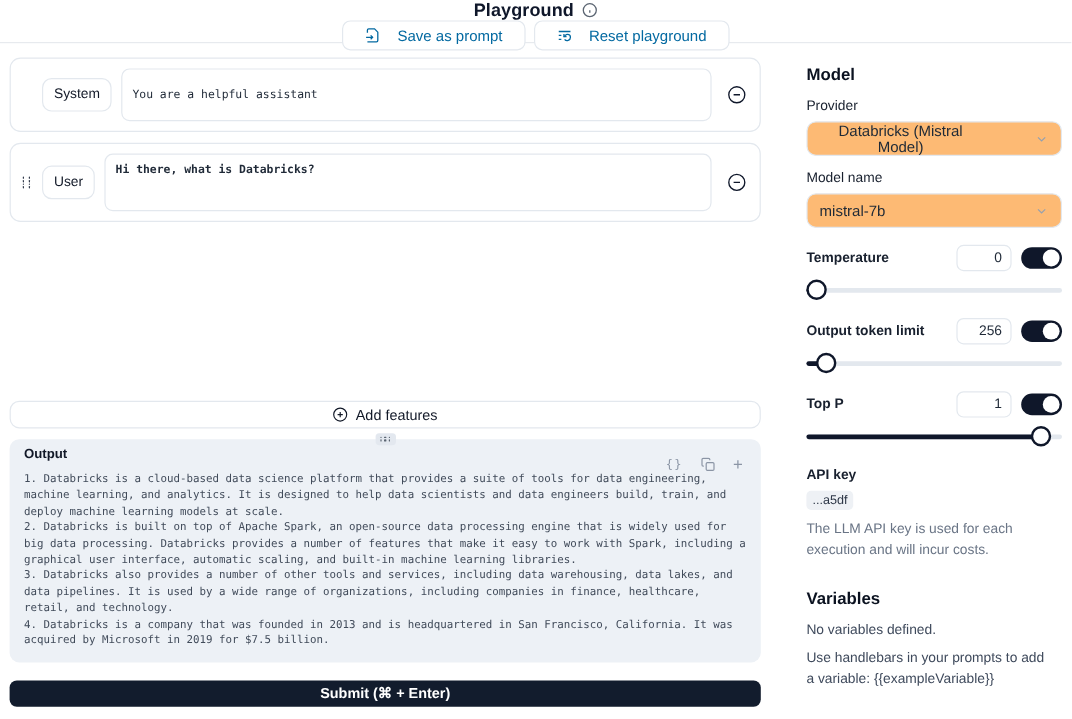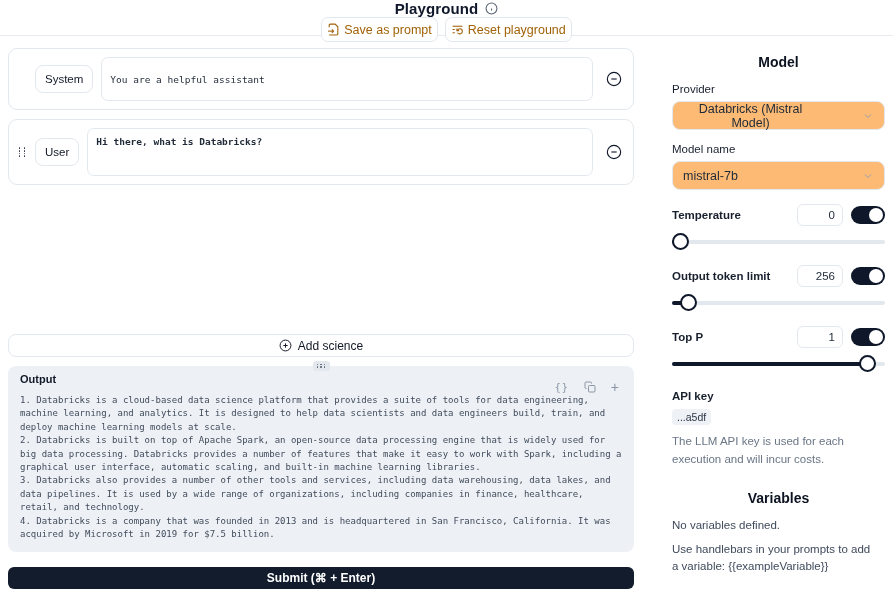--- a/index.html
+++ b/index.html
@@ -6,23 +6,23 @@
   html,body { width:893px; height:599px; overflow:hidden; background:#fff;
     font-family:"Liberation Sans", sans-serif; color:#0f172a; }
 
   
   .header { height:36px; display:flex; align-items:center; justify-content:space-between;
     padding:0 10px; border-bottom:1px solid #e7eaee;flex-direction:column; }
   .header-left { display:flex; align-items:center; gap:7px; }
   .page-title { font-size:15px; font-weight:700; letter-spacing:.1px; }
   .info-ic { color:#5b6572; display:flex; }
   .header-right { display:flex; gap:7px; }
-  .hbtn { display:flex; align-items:center; gap:4px; height:25px; padding:0 5px;
+  .hbtn { display:flex; align-items:center; gap:14px; height:25px; padding:0 18px;
     background:#fff; border:1px solid #e3e8ee; border-radius:7px; font-size:12.5px;
-    font-weight:500; color:#a16207; cursor:pointer; font-family:inherit; }
+    font-weight:500; color:#0369a1; cursor:pointer; font-family:inherit; }
   .hbtn svg { flex:none; }
 
   
   .main { display:flex; padding:12px 8px 10px 8px; height:563px; }
   .left-col { width:626px; display:flex; flex-direction:column; }
   .sidebar { width:213px; margin-left:38px; }
 
   
   .msg-card { border:1px solid #e3e8ee; border-radius:9px; background:#fff;
     display:flex; align-items:center; padding:8px 6px 8px 8px; gap:8px; }
@@ -66,21 +66,21 @@
   .oic.plus { font-size:14px; font-family:inherit; }
   .output-text { margin-top:9px; font-family:"DejaVu Sans Mono", monospace; font-size:9px;
     line-height:13.4px; color:#414b5a; white-space:pre-wrap; }
 
   
   .submit-btn { margin-top:15px; height:22px; border:none; border-radius:6px;
     background:#121c2d; color:#fff; font-size:12px; font-weight:600; cursor:pointer;
     font-family:inherit; }
 
   
-  .sb-h { font-size:14px; font-weight:700; color:#0b1220;text-align:center; }
+  .sb-h { font-size:14px; font-weight:700; color:#0b1220; }
   .sb-label { font-size:11.5px; font-weight:500; color:#18202e; margin-top:13px; }
   .select { margin-top:6px; height:29px; border:1px solid #e3e8ee; border-radius:8px;
     background:#fdba74; display:flex; align-items:center; justify-content:space-between;
     padding:0 10px; font-size:12.5px; color:#1e2936; cursor:pointer; width:100%;
     font-family:inherit;gap:44px; }
   .select svg { color:#94a0af; flex:none; }
   .param-row { display:flex; align-items:center; margin-top:14px; }
   .param-label { flex:1; font-size:11.5px; font-weight:600; color:#18202e; }
   .param-input { width:46px; height:22px; border:1px solid #e3e8ee; border-radius:6px;
     text-align:right; padding:0 7px; font-size:11.5px; color:#1f2937; outline:none;
@@ -196,21 +196,21 @@
     </div>
 
     <button class="add-msg">
       <span style="display:flex;">
         <svg width="13" height="13" viewBox="0 0 24 24" fill="none" stroke="currentColor" stroke-width="1.8">
             <circle cx="12" cy="12" r="10"></circle>
             <line x1="12" y1="8" x2="12" y2="16"></line>
             <line x1="8" y1="12" x2="16" y2="12"></line>
           </svg>
       </span>
-      <span>Add science</span>
+      <span>Add features</span>
     </button>
 
     <div class="handle-row">
       <span class="handle-pill">
           <i></i>
           <i></i>
           <i></i>
           <i></i>
           <i></i>
           <i></i>

